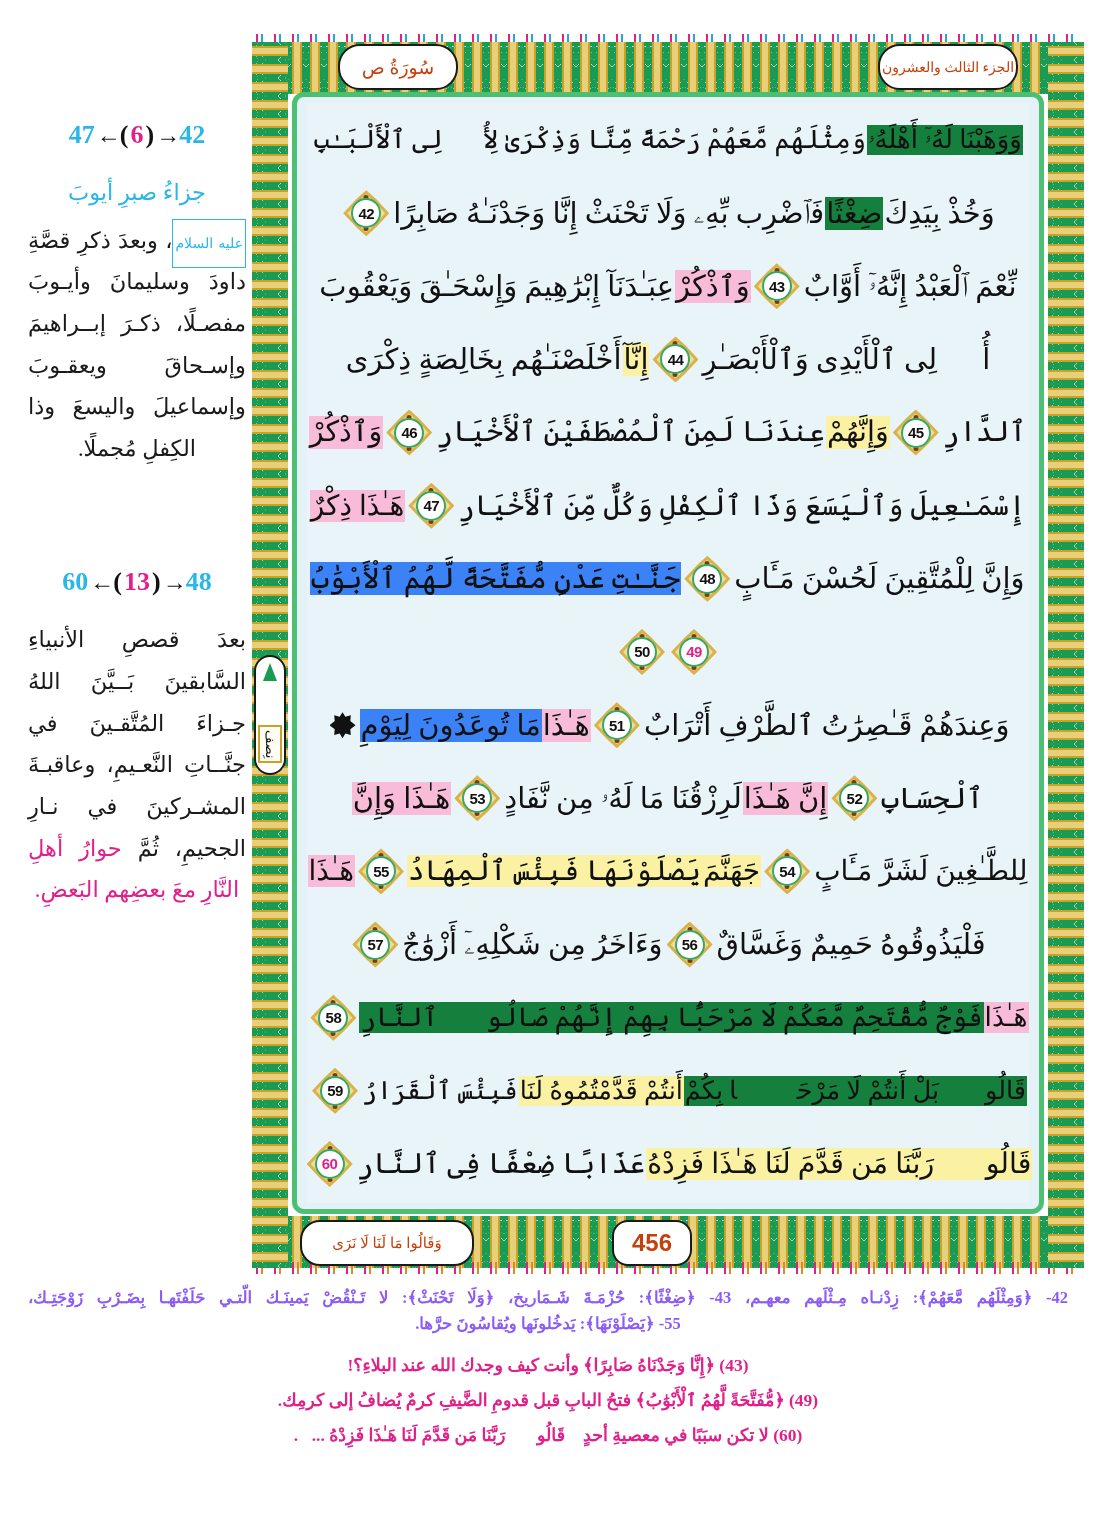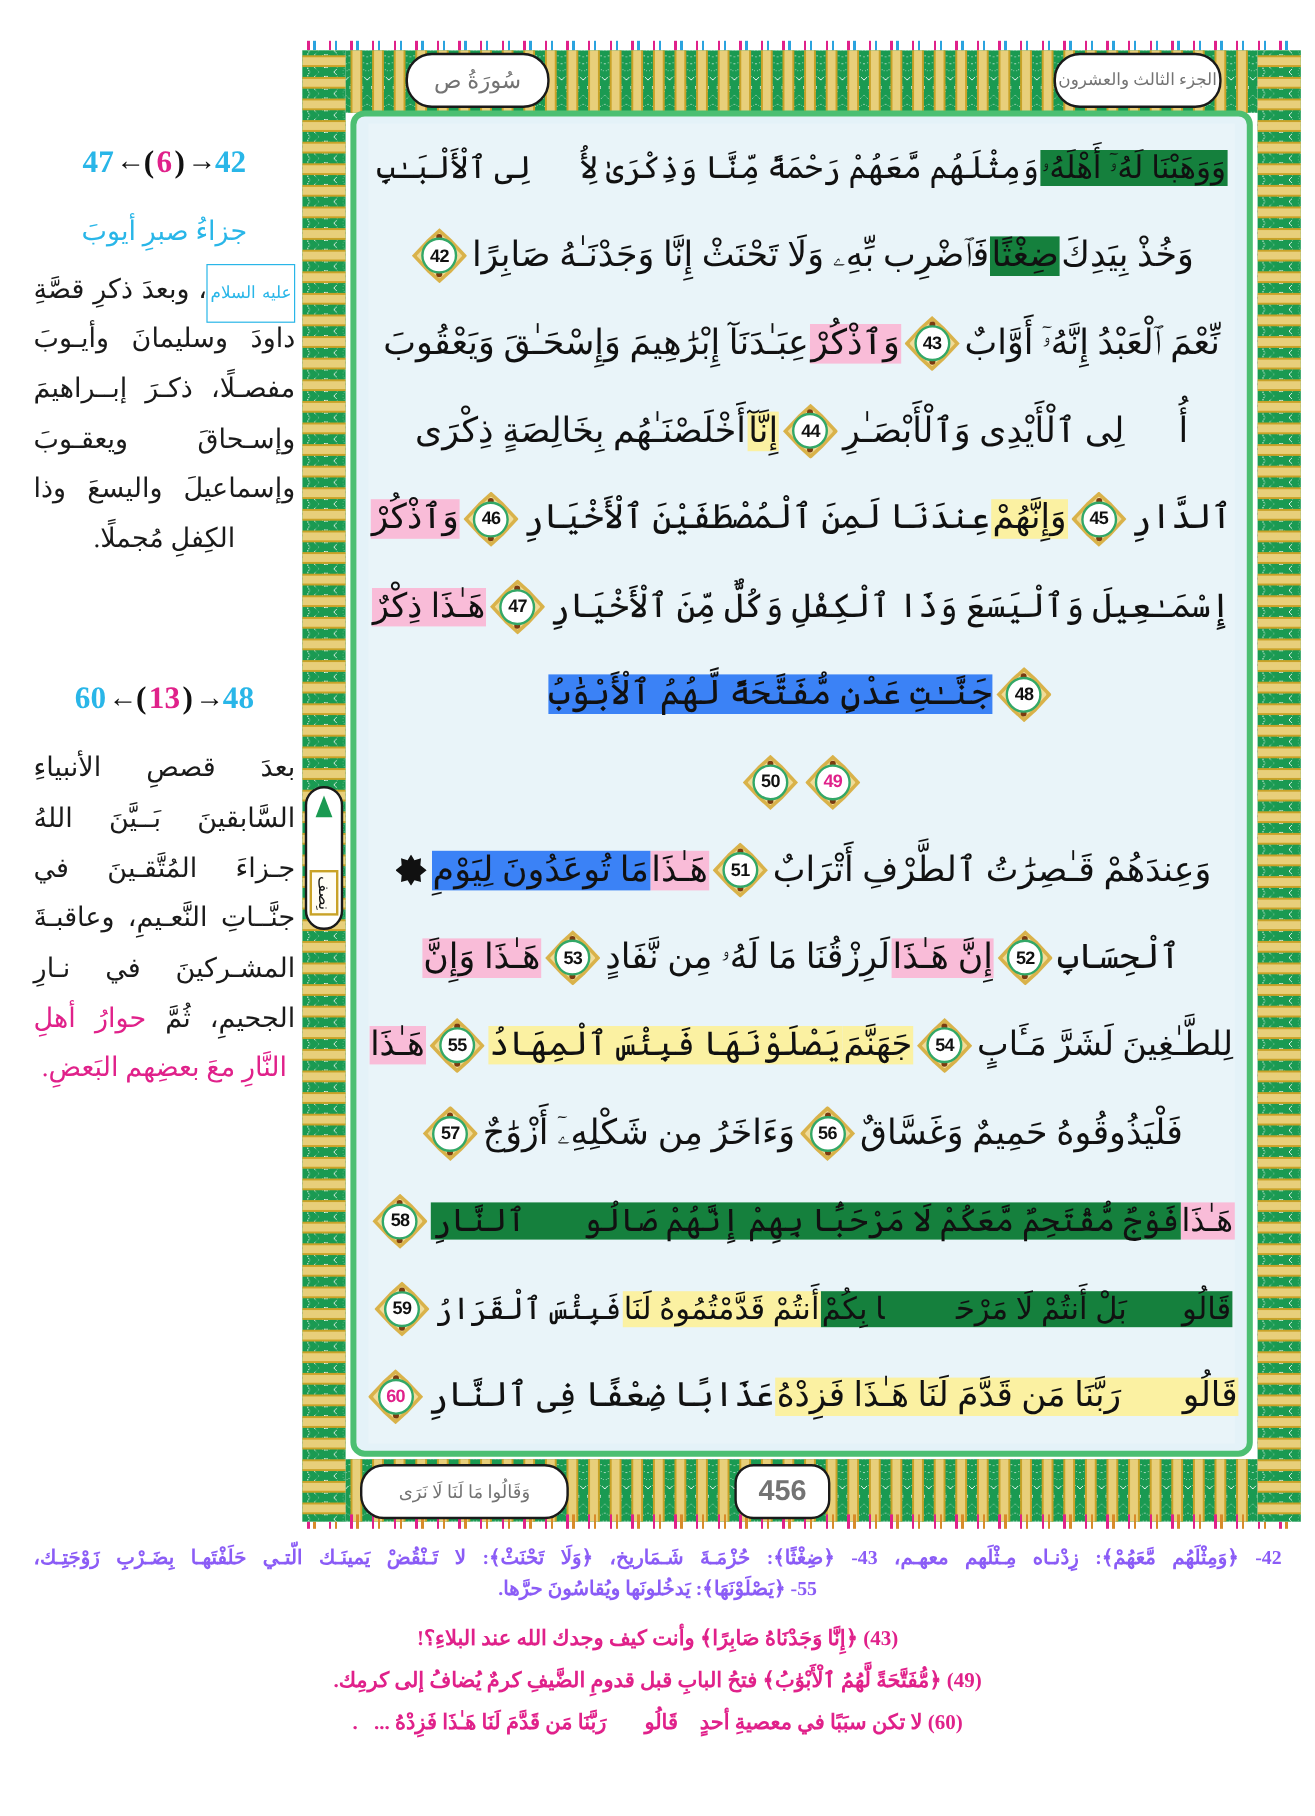--- a/index.html
+++ b/index.html
@@ -81,21 +81,21 @@
   
   .cartouche {
     position: absolute;
     background: #ffffff;
     border: 2px solid #1a1a1a;
     border-radius: 22px;
     display: flex;
     align-items: center;
     justify-content: center;
     font-family: "Liberation Serif", serif;
-    color: #737373;
+    color: #c2410c;
     z-index: 6;
     white-space: nowrap;
   }
   #surah-cartouche {
     left: 338px; top: 44px; width: 116px; height: 42px;
     font-size: 19px;
   }
   #juz-cartouche {
     left: 878px; top: 44px; width: 136px; height: 42px;
     font-size: 14px;
@@ -432,20 +432,21 @@
             <span class="diamond"></span>
             <span class="diamond-in"></span>
             <span class="dot-top"></span>
             <span class="dot-bot"></span>
             <span class="ring"></span>
             <span class="num">47</span>
           </span>
           <span class="seg hl-pink">هَـٰذَا ذِكْرٌ</span>
         </div>
         <div class="ayah-line">
+          <span class="seg hl-none">وَإِنَّ لِلْمُتَّقِينَ لَحُسْنَ مَـَٔابٍ</span>
           <span class="ayah-marker">
             <span class="diamond"></span>
             <span class="diamond-in"></span>
             <span class="dot-top"></span>
             <span class="dot-bot"></span>
             <span class="ring"></span>
             <span class="num">48</span>
           </span>
           <span class="seg hl-blue">جَنَّـٰتِ عَدْنٍ مُّفَتَّحَةً لَّهُمُ ٱلْأَبْوَٰبُ</span>
         </div>

